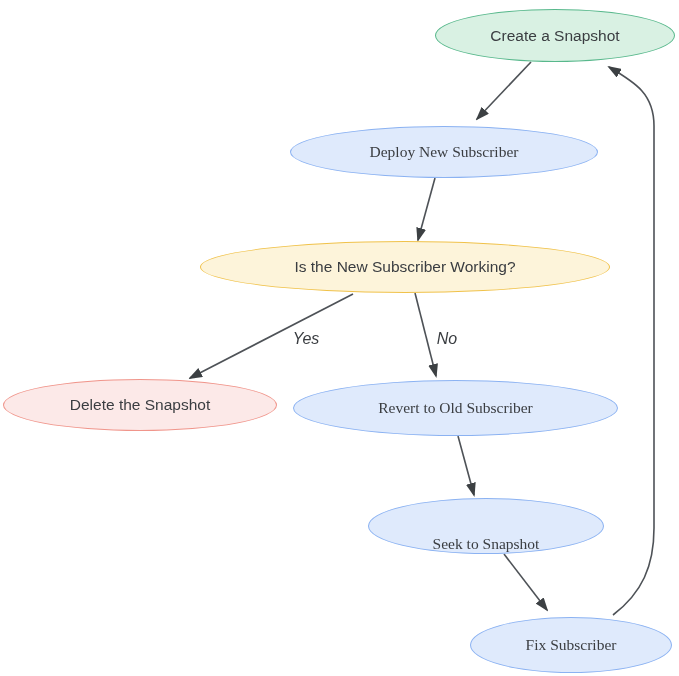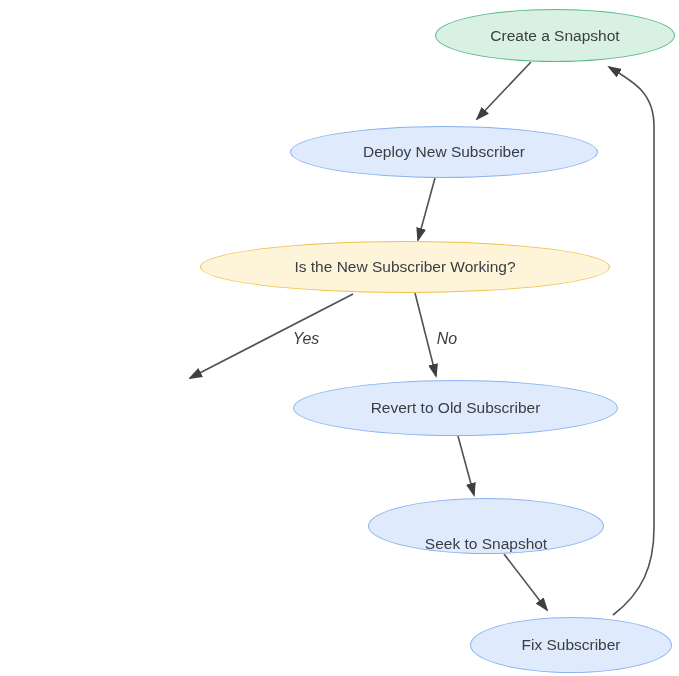--- a/index.html
+++ b/index.html
@@ -34,21 +34,21 @@
     display: flex;
     align-items: center;
     justify-content: center;
     text-align: center;
     box-sizing: border-box;
     color: #3a3d41;
     font-size: 15.5px;
     line-height: 1.15;
   }
   .n-green  { background: #d9f1e3; border: 1.5px solid #58b88c; }
-  .n-blue   { background: #dfeafc; border: 1.5px solid #8bb2f2; }
+  .n-blue   { background: #dfeafc; border: 1.5px solid #8bb2f2; font-family: Liberation Serif, serif; }
   .n-yellow { background: #fdf4da; border: 1.5px solid #f0c24b; }
   .n-red    { background: #fce9e8; border: 1.5px solid #f0958b; }
   .edge-label {
     position: absolute;
     transform: translate(-50%, -50%);
     color: #3a3d41;
     font-size: 16px;
     white-space: nowrap;
     font-style: italic;
   }
@@ -78,20 +78,23 @@
   </div>
 
   <div class="node n-blue" style="left:290px; top:126px; width:308px; height:52px;">
     <span>Deploy New Subscriber</span>
   </div>
 
   <div class="node n-yellow" style="left:200px; top:241px; width:410px; height:52px;">
     <span>Is the New Subscriber Working?</span>
   </div>
 
+  <div class="node n-red" style="left:3px; top:379px; width:274px; height:52px;">
+    <span>Delete the Snapshot</span>
+  </div>
 
   <div class="node n-blue" style="left:293px; top:380px; width:325px; height:56px;">
     <span>Revert to Old Subscriber</span>
   </div>
 
   <div class="node n-blue" style="left:368px; top:498px; width:236px; height:56px;align-items:flex-end;">
     <span>Seek to Snapshot</span>
   </div>
 
   <div class="node n-blue" style="left:470px; top:617px; width:202px; height:56px;">

